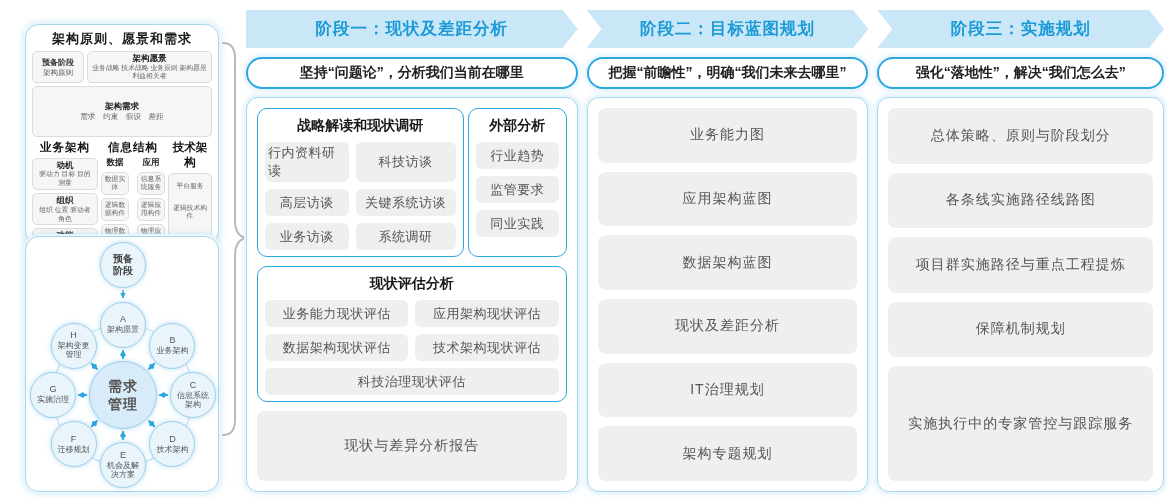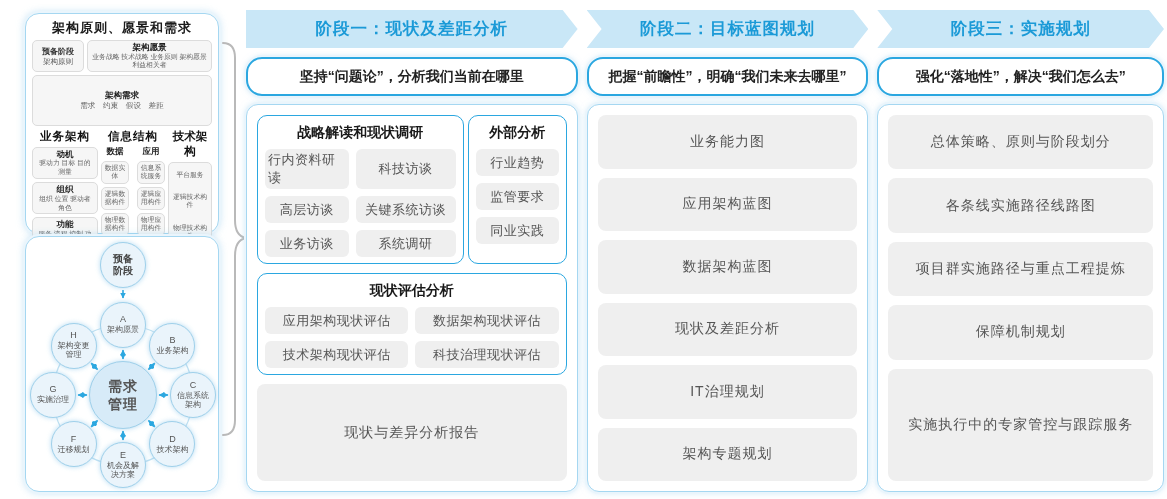--- a/index.html
+++ b/index.html
@@ -4,21 +4,21 @@
 <style>
   * { margin:0; padding:0; box-sizing:border-box; }
   html,body { width:1167px; height:499px; }
   body { font-family:"Liberation Sans", sans-serif; background:#ffffff; position:relative; overflow:hidden; color:#333; }
 
   
   .card { position:absolute; background:#fff; border:1px solid #A5D7F1; border-radius:14px;
           box-shadow:0 0 0 2px #EAF5FC, 0 0 8px rgba(140,200,235,.65); }
 
   
-  .top-card { left:25px; top:13px; width:194px; height:221px; padding:5px 6px 6px; display:flex; flex-direction:column; gap:3px; }
+  .top-card { left:25px; top:24px; width:194px; height:221px; padding:5px 6px 6px; display:flex; flex-direction:column; gap:3px; }
   .top-title { font-size:13px; font-weight:bold; color:#1a1a1a; text-align:center; letter-spacing:1px; }
   .row1 { display:flex; gap:3px; }
   .mini-box { background:#F6F6F6; border:1px solid #DCDCDC; border-radius:5px; padding:1px 2px; text-align:center; }
   .prep-box { width:52px; display:flex; flex-direction:column; justify-content:center; }
   .prep-l1 { font-size:8px; font-weight:bold; color:#333; }
   .prep-l2 { font-size:7.5px; color:#555; }
   .vision-box { flex:1; display:flex; flex-direction:column; justify-content:center; }
   .mini-title { font-size:8.5px; font-weight:bold; color:#222; line-height:1.25; }
   .mini-items { font-size:6.8px; color:#666; line-height:1.3; }
   .req-box { width:100%; padding:14px; }
@@ -60,21 +60,21 @@
   .brace { position:absolute; left:218px; top:40px; }
 
   
   .phases { position:absolute; left:246px; top:10px; width:918px; height:482px; display:flex; gap:9px; }
   .phase-col { display:flex; flex-direction:column; }
   .phase-col:nth-child(1){ width:332px; } .phase-col:nth-child(2){ width:282px; } .phase-col:nth-child(3){ width:287px; }
   .phase-header { height:38px; background:#C9E7F7; display:flex; align-items:center; justify-content:center;
                   font-size:16.5px; font-weight:bold; color:#1B9AD7; letter-spacing:1px;
                   clip-path:polygon(0 0, calc(100% - 15px) 0, 100% 50%, calc(100% - 15px) 100%, 0 100%); }
   .phase-header.notched { clip-path:polygon(0 0, calc(100% - 15px) 0, 100% 50%, calc(100% - 15px) 100%, 0 100%, 15px 50%); }
-  .phase-subtitle { margin-top:9px; height:39px; border:2px solid #2BA7E0; border-radius:16px; background:#fff;
+  .phase-subtitle { margin-top:9px; height:32px; border:2px solid #2BA7E0; border-radius:16px; background:#fff;
                     display:flex; align-items:center; justify-content:center; font-size:14px; font-weight:bold; color:#222;
                     box-shadow:0 0 0 2px #EAF5FC, 0 0 6px rgba(140,200,235,.55); }
   .phase-panel { margin-top:8px; flex:1; border:1px solid #A5D7F1; border-radius:12px; background:#fff;
                  box-shadow:0 0 0 2px #EAF5FC, 0 0 7px rgba(140,200,235,.55);
                  padding:10px; display:flex; flex-direction:column; gap:9px; }
   .p1-row { display:flex; gap:4px; }
   .group { border:1.5px solid #2BA7E0; border-radius:10px; padding:6px 7px; background:#fff; }
   .g0 { flex:2.3; } .g1 { flex:1; }
   .group-title { text-align:center; font-size:14px; font-weight:bold; color:#1a1a1a; margin:2px 0 7px; }
   .chips { display:grid; gap:7px; }
@@ -259,20 +259,21 @@
             <div class="chips">
               <div class="chip">行业趋势</div>
               <div class="chip">监管要求</div>
               <div class="chip">同业实践</div>
             </div>
           </div>
         </div>
         <div class="group g2">
           <div class="group-title">现状评估分析</div>
           <div class="chips">
+            <div class="chip">业务能力现状评估</div>
             <div class="chip">应用架构现状评估</div>
             <div class="chip">数据架构现状评估</div>
             <div class="chip">技术架构现状评估</div>
             <div class="chip">科技治理现状评估</div>
           </div>
         </div>
         <div class="gray-box">现状与差异分析报告</div>
       </div>
     </div>
     <div class="phase-col">

